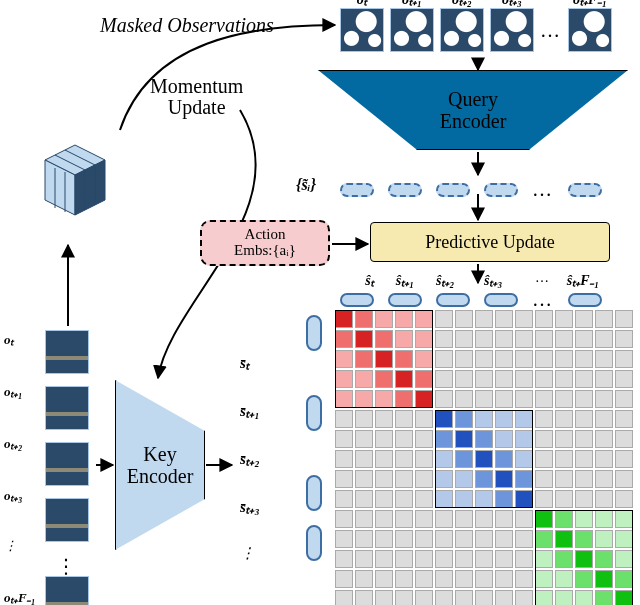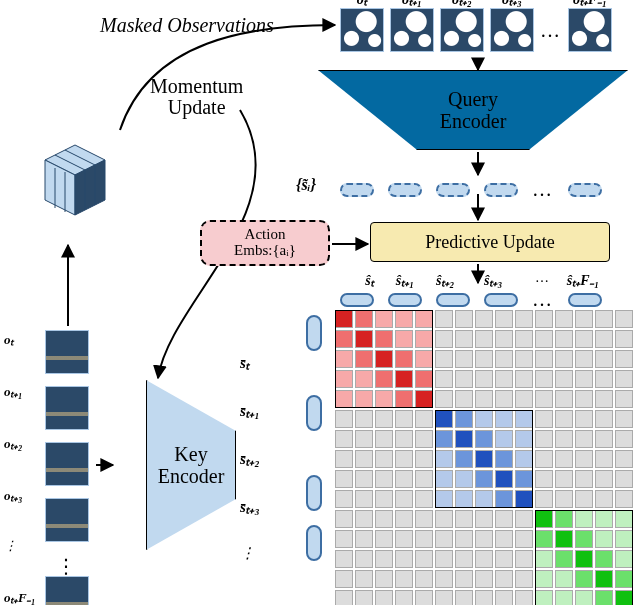--- a/index.html
+++ b/index.html
@@ -90,21 +90,21 @@
   
   .obs-col { top: 330px; left: 45px; display:flex; flex-direction:column; gap: 12px; }
   .obs-thumb { width:44px; height:44px; background:#2b4968; position:relative; border:1px solid #a9c6e4;}
   .obs-thumb::after{content:'';position:absolute;inset:0;background:
     linear-gradient(transparent 60%, rgba(205,180,130,0.6) 60% 70%, transparent 70%);
   }
   .obs-lbl-col { top: 330px; left: 4px; display:flex; flex-direction:column; gap: 34px; }
   .obs-lbl-col div { font-size:13px; font-style:italic; }
 
   
-  .key-enc-wrap { top: 380px; left: 115px; width: 90px; height: 170px; margin-left: 31px; }
+  .key-enc-wrap { top: 380px; left: 115px; width: 90px; height: 170px; }
   .trap-k {
     width:100%; height:100%;
     background:#c1d9ef; border:1px solid #000;
     clip-path: polygon(0 0, 100% 30%, 100% 70%, 0 100%);
     display:flex; align-items:center; justify-content:center; text-align:center; line-height:1.1;
   }
 
   
   .cube { top: 120px; left: 15px; width: 120px; height: 120px; }
   .cube svg { width:100%; height:100%; }

